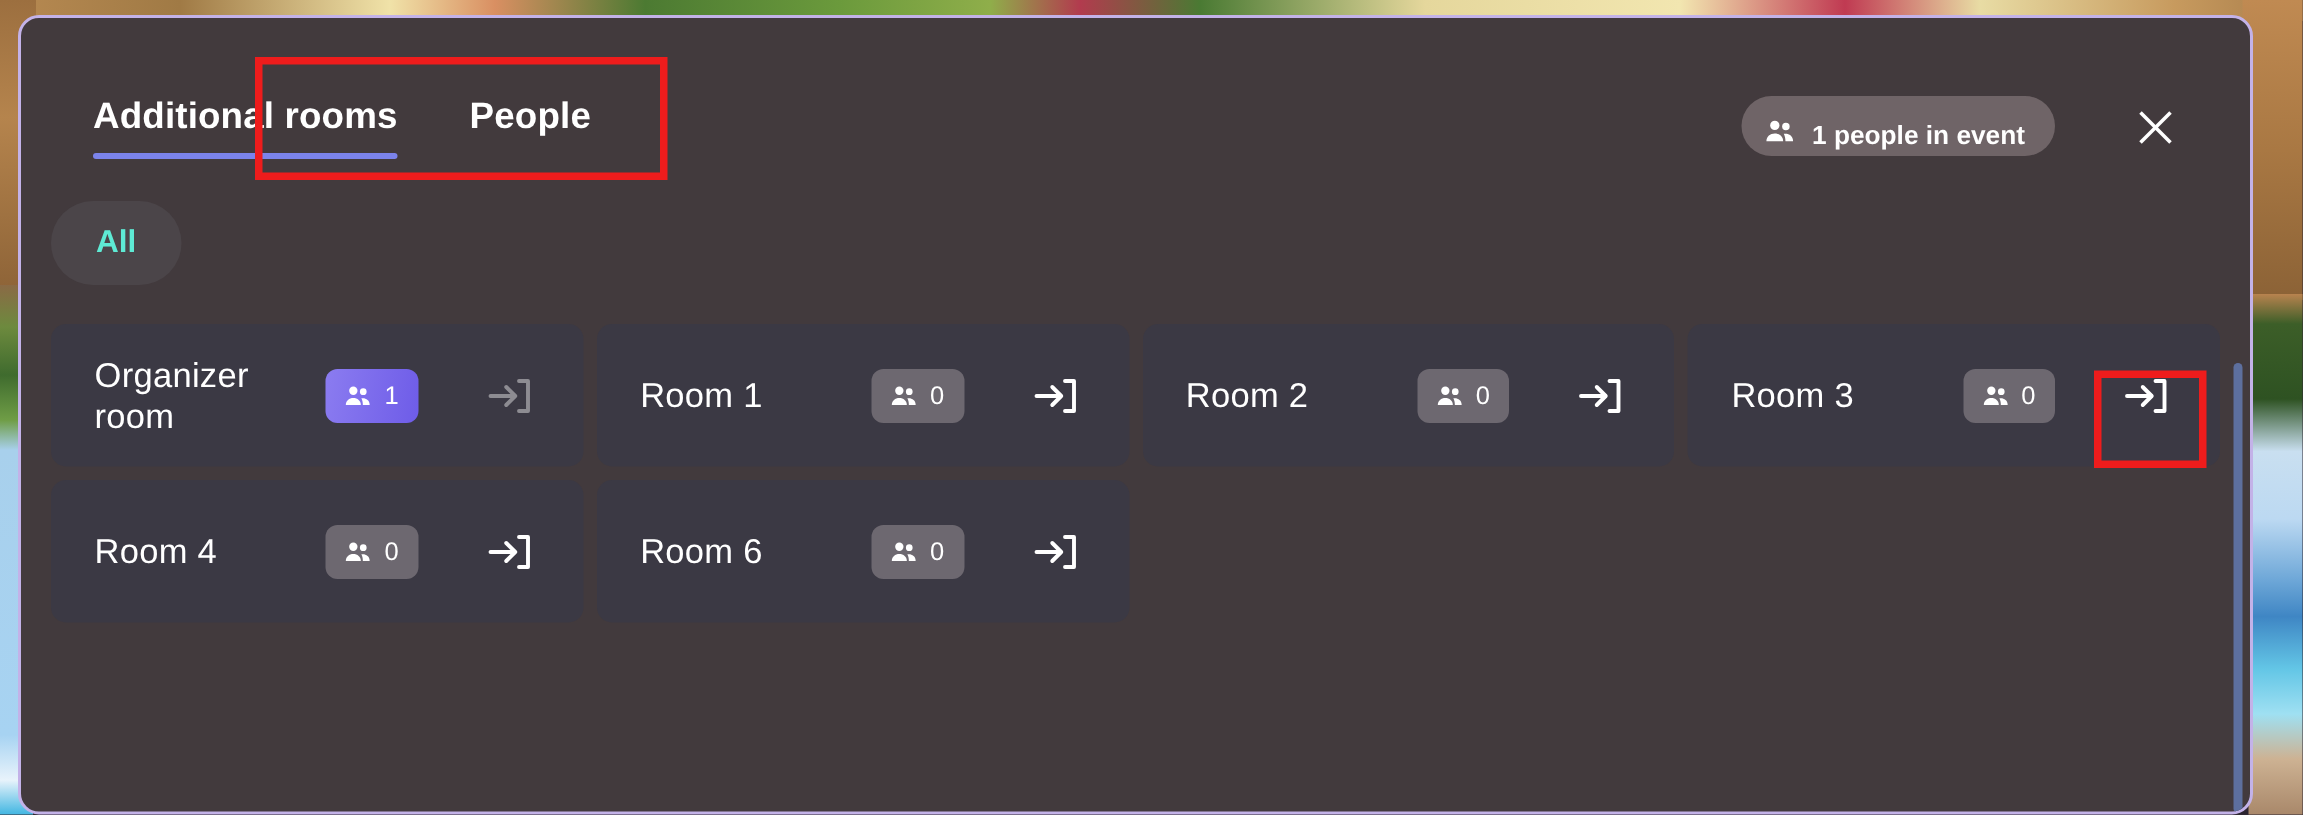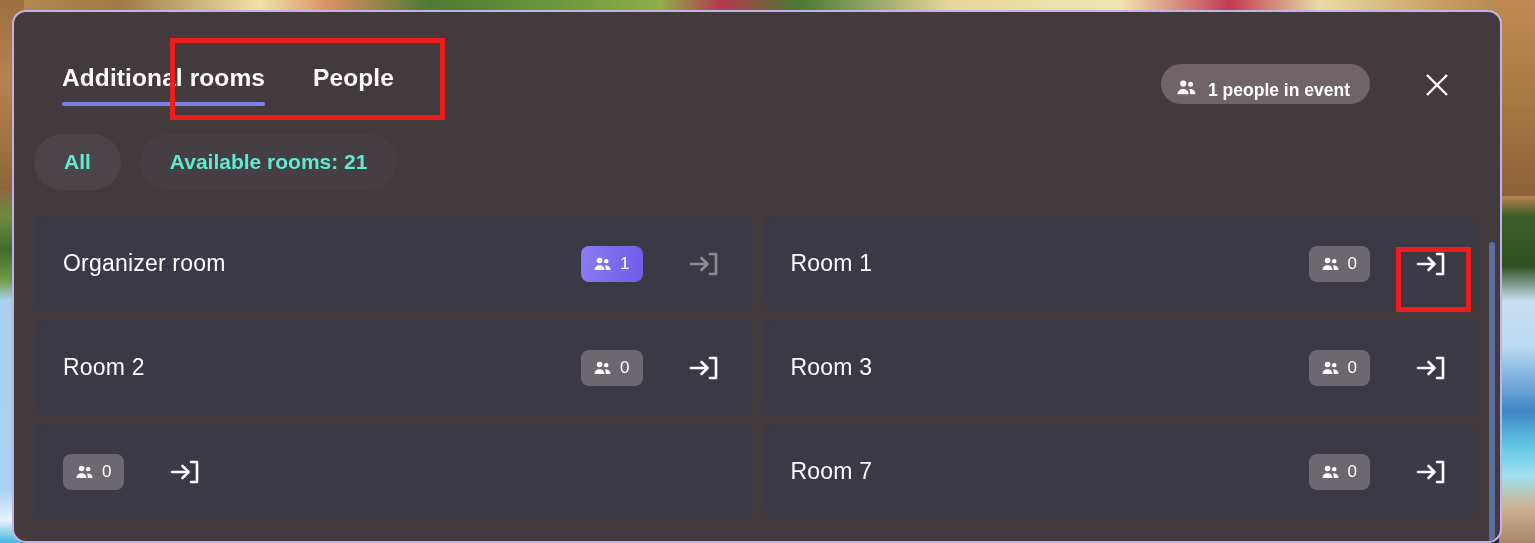--- a/index.html
+++ b/index.html
@@ -90,21 +90,21 @@
     display:flex; align-items:center; justify-content:center;
     padding:0 30px; color:#5eead4;
     font-size:21px; font-weight:bold; white-space:nowrap; cursor:pointer;
   }
   .chip.selected { background:#4b4549; }
   .chip.plain    { background:#453f43; }
 
   
   .rooms {
     margin-top:26px; padding:0 20px 0 20px;
-    display:grid; grid-template-columns:1fr 1fr;
+    display:grid; grid-template-columns:1fr 1fr 1fr 1fr;
     column-gap:9px; row-gap:9px;
   }
   .room-card {
     position:relative; height:95px; border-radius:10px;
     background:#3b3944;
     display:flex; align-items:center; padding:0 22px 0 29px;
     cursor:pointer;
   }
   .room-text { flex:1; min-width:0; }
   .room-title {
@@ -182,21 +182,20 @@
         <svg width="30" height="30" viewBox="0 0 30 30">
           <line x1="5" y1="5" x2="25" y2="25" stroke="#ffffff" stroke-width="2.4"></line>
           <line x1="25" y1="5" x2="5" y2="25" stroke="#ffffff" stroke-width="2.4"></line>
         </svg>
       </span>
     </div>
   </div>
 
   <div class="filters">
     <div class="chip selected">All</div>
-    <div class="chip plain">Available rooms: 21</div>
   </div>
 
   <div class="rooms">
 
     <div class="room-card">
       <div class="room-text">
         <div class="room-title">Organizer room</div>
       </div>
       <div class="count-badge purple">
         <span>
@@ -292,45 +291,48 @@
           <svg width="34" height="34" viewBox="0 0 34 34" fill="none" stroke="#ffffff" stroke-width="2.6" stroke-linecap="round" stroke-linejoin="round">
             <path d="M4 17h16"></path>
               <path d="M14.5 11l6 6-6 6"></path>
             <path d="M23 7h6v20h-6"></path>
           </svg>
         </span>
       </div>
     </div>
 
     <div class="room-card">
-      <div class="count-badge grey">
-        <span>
-          <svg width="17" height="14" viewBox="0 0 19 15" fill="#ffffff">
-            <circle cx="6.2" cy="3.6" r="3.1"></circle>
-              <circle cx="13.6" cy="4.3" r="2.5"></circle>
-            <path d="M0.6 14.2c0-3.2 2.5-5.2 5.6-5.2s5.6 2 5.6 5.2z"></path>
-            <path d="M12.2 9.2c2.9-0.5 6.2 1 6.2 5h-5.1c0-1.9-0.4-3.6-1.1-5z"></path>
-          </svg>
-        </span>
-        <span>0</span>
-      </div>
-      <div class="enter-btn">
-        <span>
-          <svg width="34" height="34" viewBox="0 0 34 34" fill="none" stroke="#ffffff" stroke-width="2.6" stroke-linecap="round" stroke-linejoin="round">
-            <path d="M4 17h16"></path>
-              <path d="M14.5 11l6 6-6 6"></path>
-            <path d="M23 7h6v20h-6"></path>
-          </svg>
-        </span>
-      </div>
-    </div>
-
-    <div class="room-card">
-      <div class="room-text">
-        <div class="room-title">Room 7</div>
+      <div class="room-text">
+        <div class="room-title">Room 4</div>
+      </div>
+      <div class="count-badge grey">
+        <span>
+          <svg width="17" height="14" viewBox="0 0 19 15" fill="#ffffff">
+            <circle cx="6.2" cy="3.6" r="3.1"></circle>
+              <circle cx="13.6" cy="4.3" r="2.5"></circle>
+            <path d="M0.6 14.2c0-3.2 2.5-5.2 5.6-5.2s5.6 2 5.6 5.2z"></path>
+            <path d="M12.2 9.2c2.9-0.5 6.2 1 6.2 5h-5.1c0-1.9-0.4-3.6-1.1-5z"></path>
+          </svg>
+        </span>
+        <span>0</span>
+      </div>
+      <div class="enter-btn">
+        <span>
+          <svg width="34" height="34" viewBox="0 0 34 34" fill="none" stroke="#ffffff" stroke-width="2.6" stroke-linecap="round" stroke-linejoin="round">
+            <path d="M4 17h16"></path>
+              <path d="M14.5 11l6 6-6 6"></path>
+            <path d="M23 7h6v20h-6"></path>
+          </svg>
+        </span>
+      </div>
+    </div>
+
+    <div class="room-card">
+      <div class="room-text">
+        <div class="room-title">Room 6</div>
       </div>
       <div class="count-badge grey">
         <span>
           <svg width="17" height="14" viewBox="0 0 19 15" fill="#ffffff">
             <circle cx="6.2" cy="3.6" r="3.1"></circle>
               <circle cx="13.6" cy="4.3" r="2.5"></circle>
             <path d="M0.6 14.2c0-3.2 2.5-5.2 5.6-5.2s5.6 2 5.6 5.2z"></path>
             <path d="M12.2 9.2c2.9-0.5 6.2 1 6.2 5h-5.1c0-1.9-0.4-3.6-1.1-5z"></path>
           </svg>
         </span>

